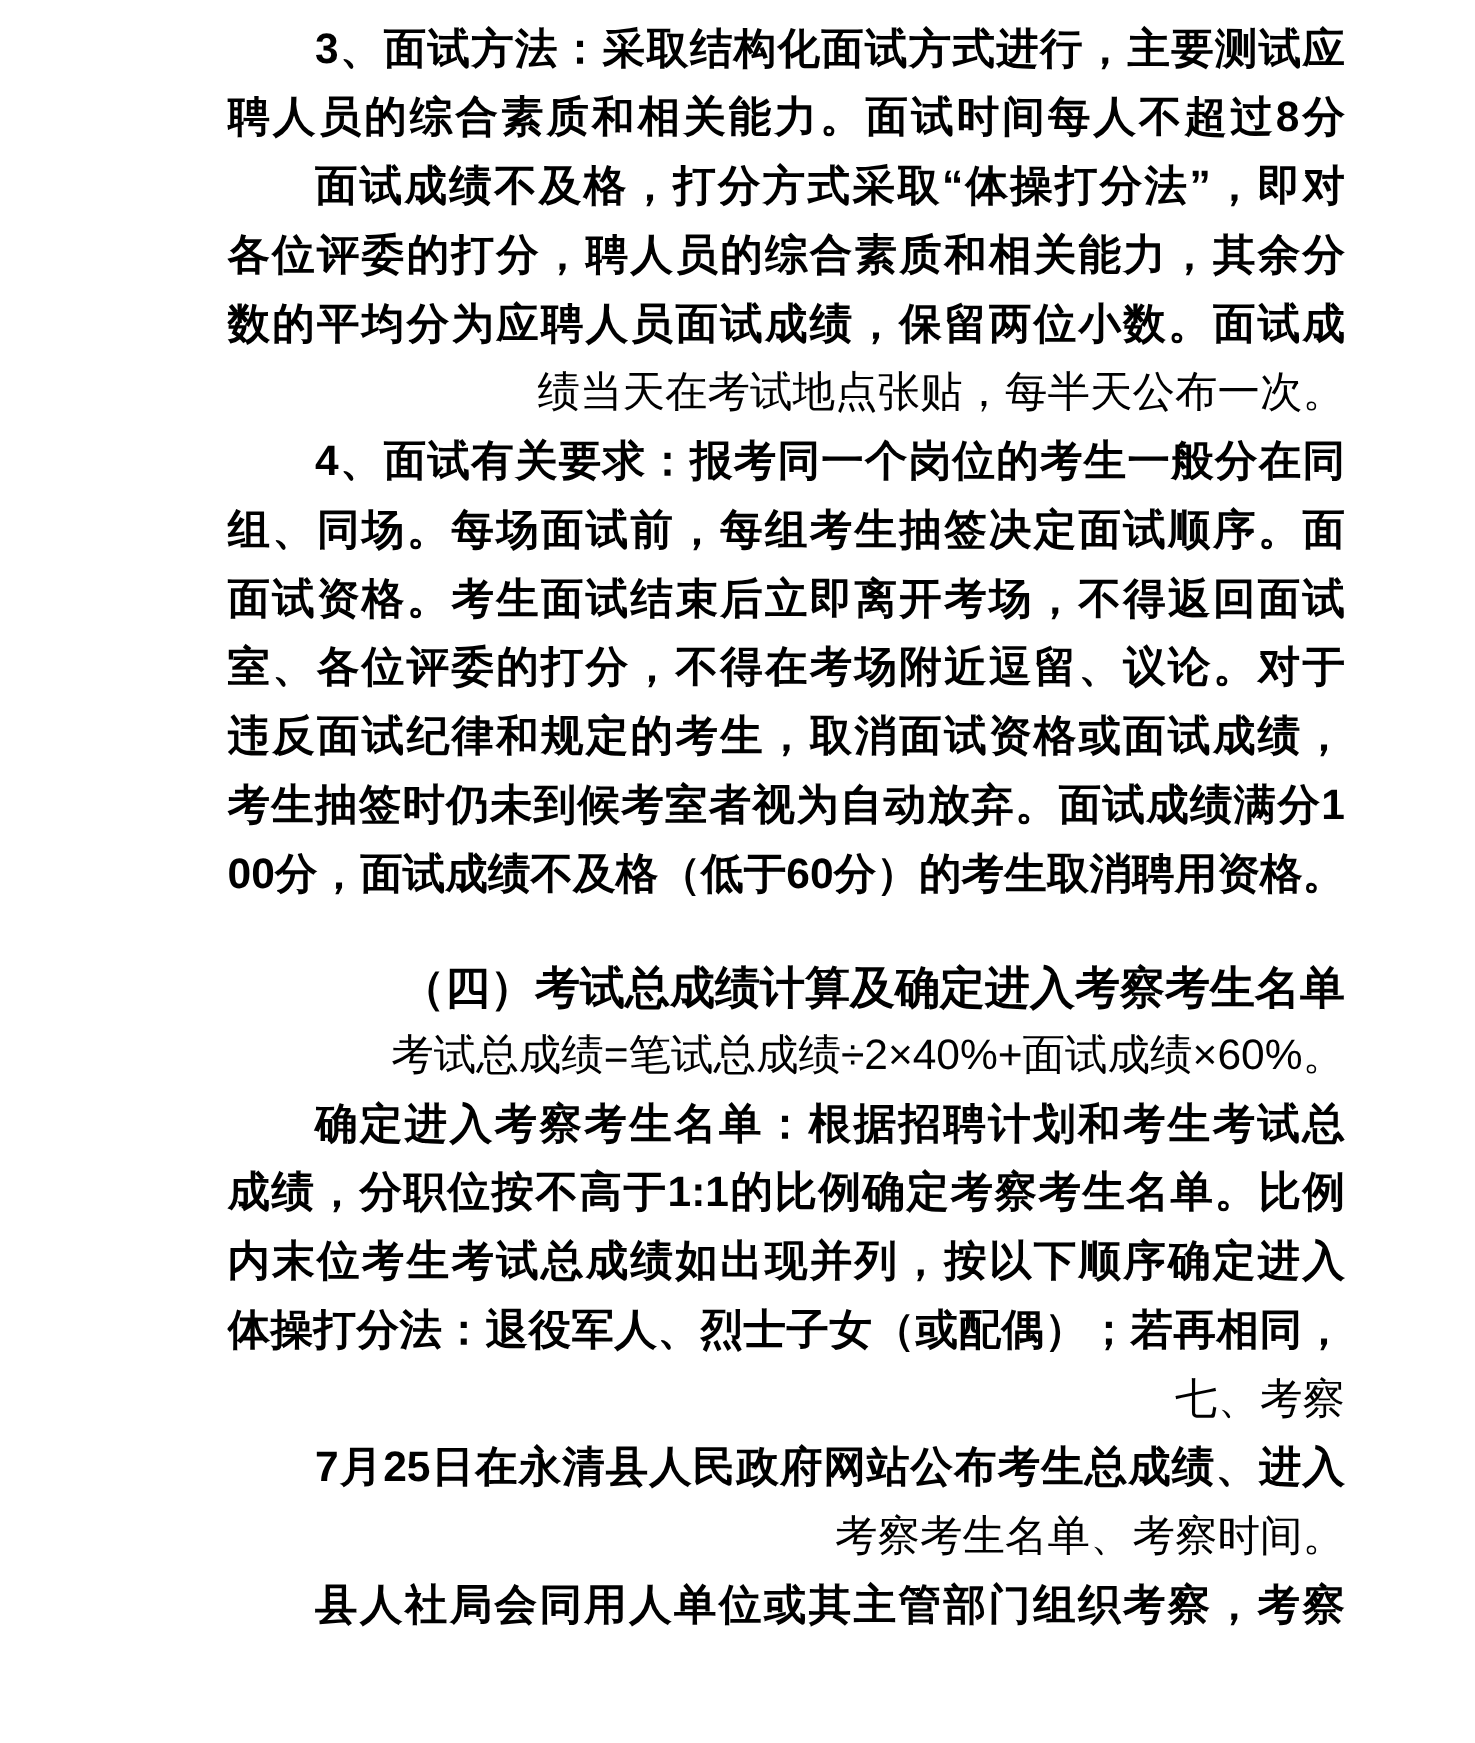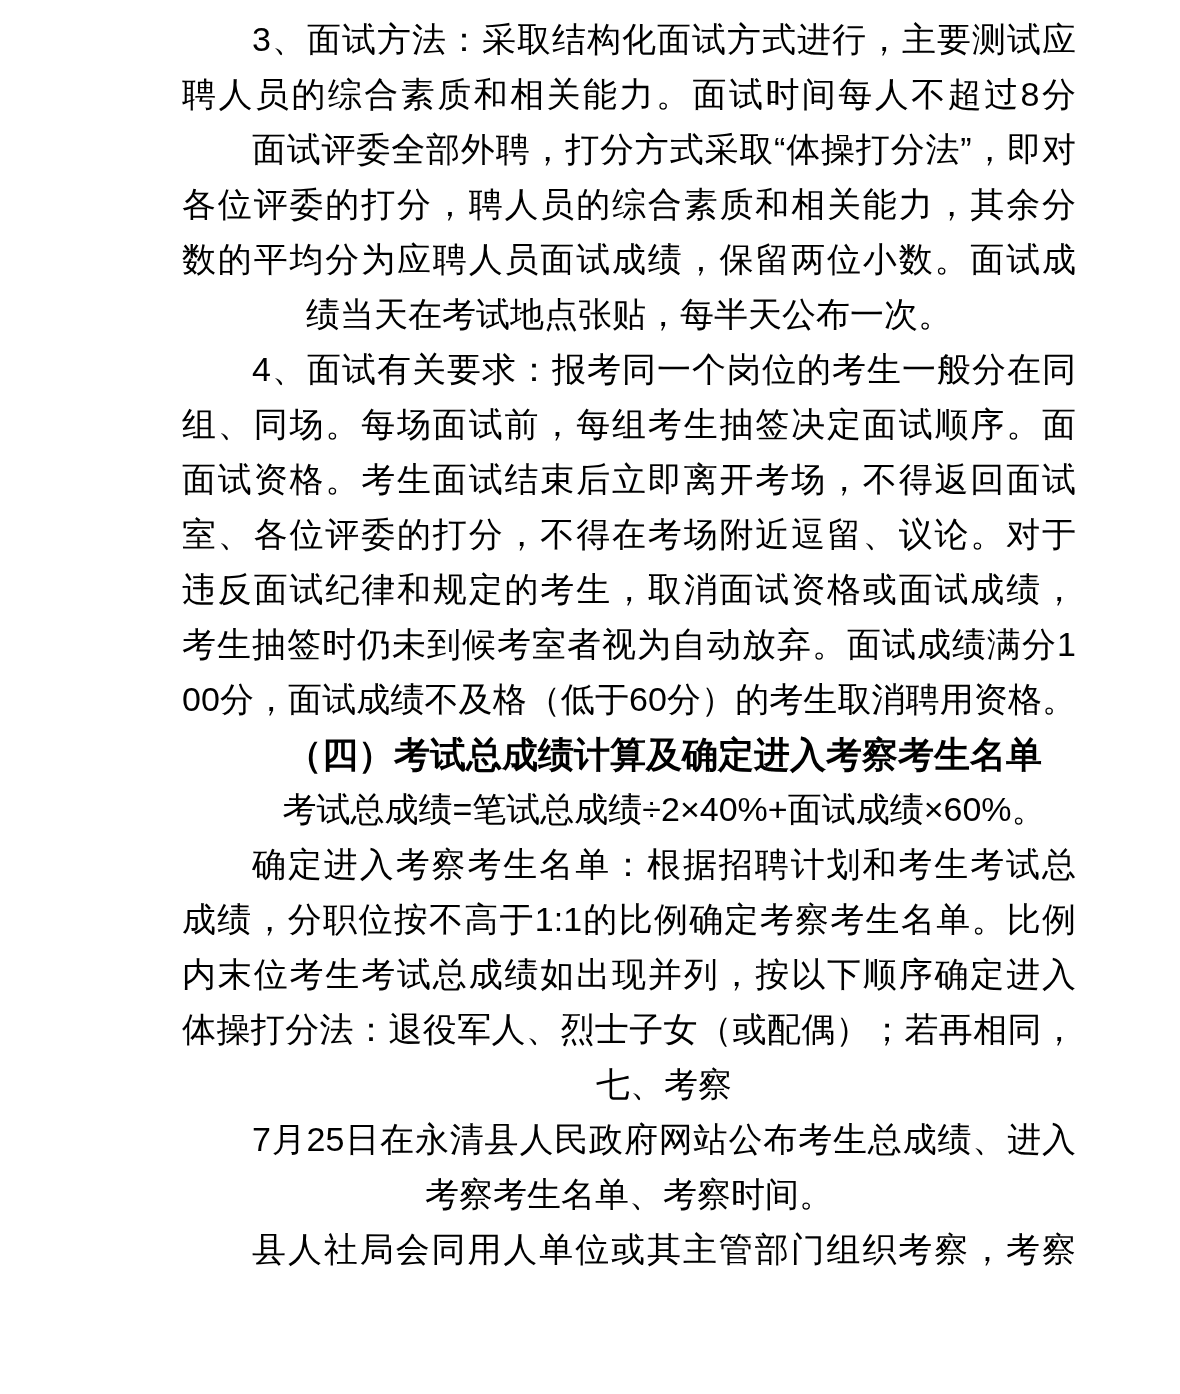--- a/index.html
+++ b/index.html
@@ -18,42 +18,44 @@
   .content {
     padding: 12px 104px 0 182px; 
   }
   .line {
     height: 55px;
     line-height: 55px;
     font-size: 34px;
     color: #000000;
     white-space: normal;
     overflow: hidden;
-    text-align: center;
+    text-align: right;
   }
   .line.justify {
     text-align: justify;
     text-align-last: justify;
+    font-weight: bold;
   }
   .line.indent {
     padding-left: 70px; 
   }
   .line.bold {
     font-weight: bold;
     font-size: 36px;
+    margin-top: 35px;
   }
 </style>
 </head>
 <body>
 
 <div class="page">
   <div class="content">
     <div class="line indent justify">3、面试方法：采取结构化面试方式进行，主要测试应</div>
     <div class="line justify">聘人员的综合素质和相关能力。面试时间每人不超过8分钟。</div>
-    <div class="line indent justify">面试评委全部外聘，打分方式采取“体操打分法”，即对</div>
+    <div class="line indent justify">面试成绩不及格，打分方式采取“体操打分法”，即对</div>
     <div class="line justify">各位评委的打分，聘人员的综合素质和相关能力，其余分</div>
     <div class="line justify">数的平均分为应聘人员面试成绩，保留两位小数。面试成</div>
     <div class="line">绩当天在考试地点张贴，每半天公布一次。</div>
     <div class="line indent justify">4、面试有关要求：报考同一个岗位的考生一般分在同</div>
     <div class="line justify">组、同场。每场面试前，每组考生抽签决定面试顺序。面</div>
     <div class="line justify">面试资格。考生面试结束后立即离开考场，不得返回面试</div>
     <div class="line justify">室、各位评委的打分，不得在考场附近逗留、议论。对于</div>
     <div class="line justify">违反面试纪律和规定的考生，取消面试资格或面试成绩，</div>
     <div class="line justify">考生抽签时仍未到候考室者视为自动放弃。面试成绩满分1</div>
     <div class="line justify">00分，面试成绩不及格（低于60分）的考生取消聘用资格。</div>

